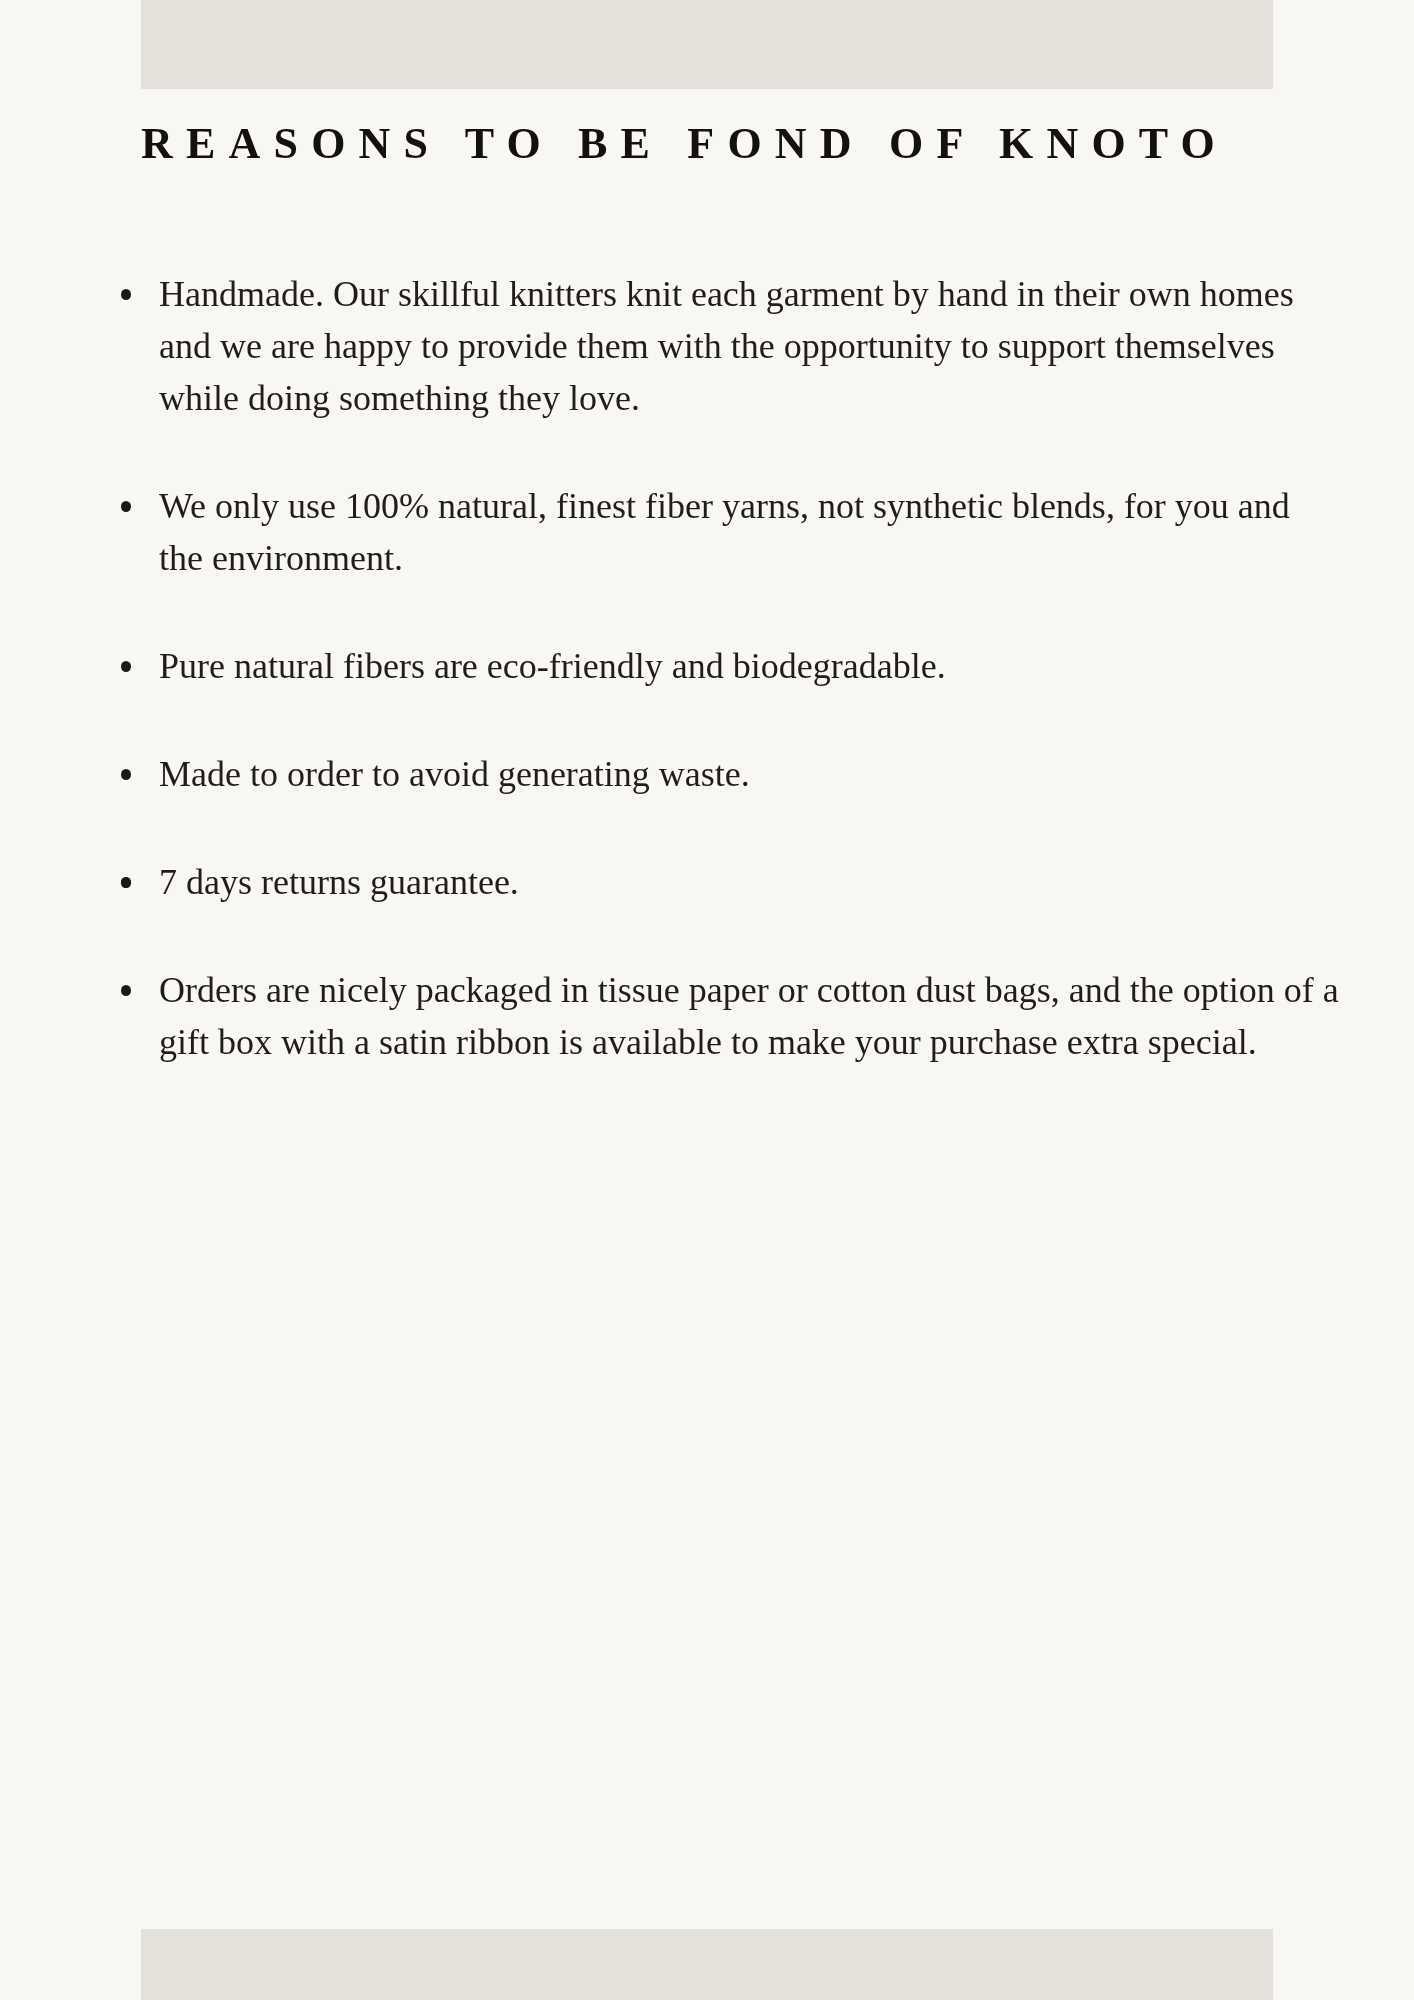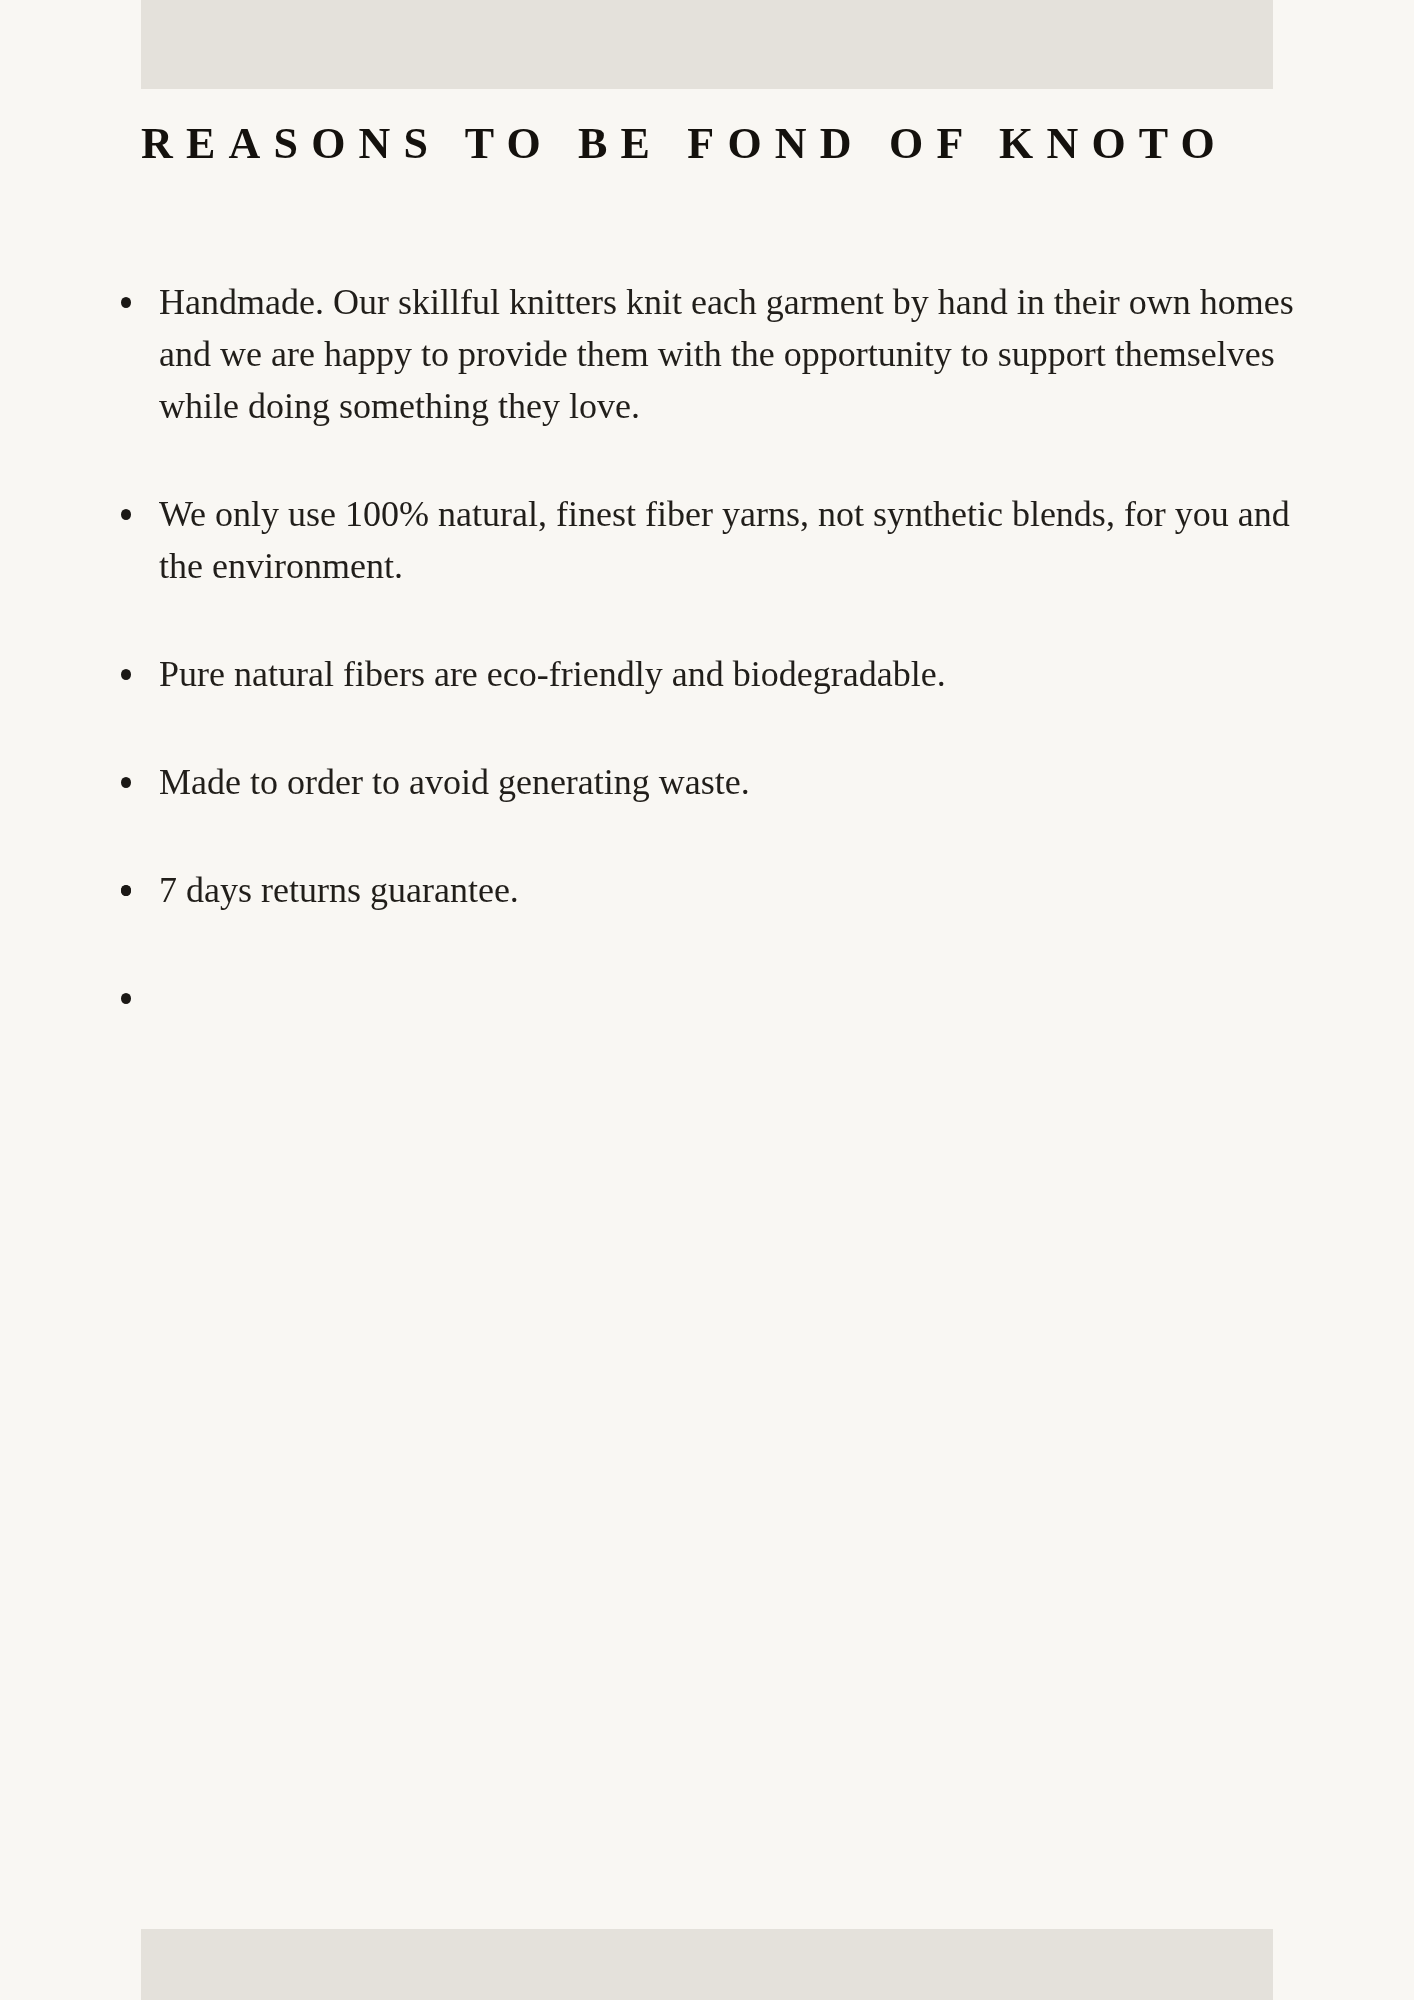--- a/index.html
+++ b/index.html
@@ -37,21 +37,21 @@
     font-family: "Liberation Serif", serif;
     font-size: 44px;
     font-weight: 700;
     letter-spacing: 0.30em;
     color: #14110D;
     white-space: nowrap;
   }
   .reasons {
     position: absolute;
     left: 121px;
-    top: 276px;
+    top: 268px;
     width: 1218px;
     list-style: none;
     margin: 0;
     padding: 0;
     font-size: 36px;
     line-height: 52px;
   }
   .reasons li {
     position: relative;
     padding-left: 38px;
@@ -96,16 +96,17 @@
   </li>
   <li>
     <span class="bullet-dot"></span>
   </li>
   <li>
     <span class="bullet-dot"></span>
     <span>7 days returns guarantee.</span>
   </li>
   <li>
     <span class="bullet-dot"></span>
+    <span>Orders are nicely packaged in tissue paper or cotton dust bags, and the option of a gift box with a satin ribbon is available to make your purchase extra special.</span>
   </li>
 </ul>
 
 <div class="band band-bottom"></div>
 
 </body></html>

